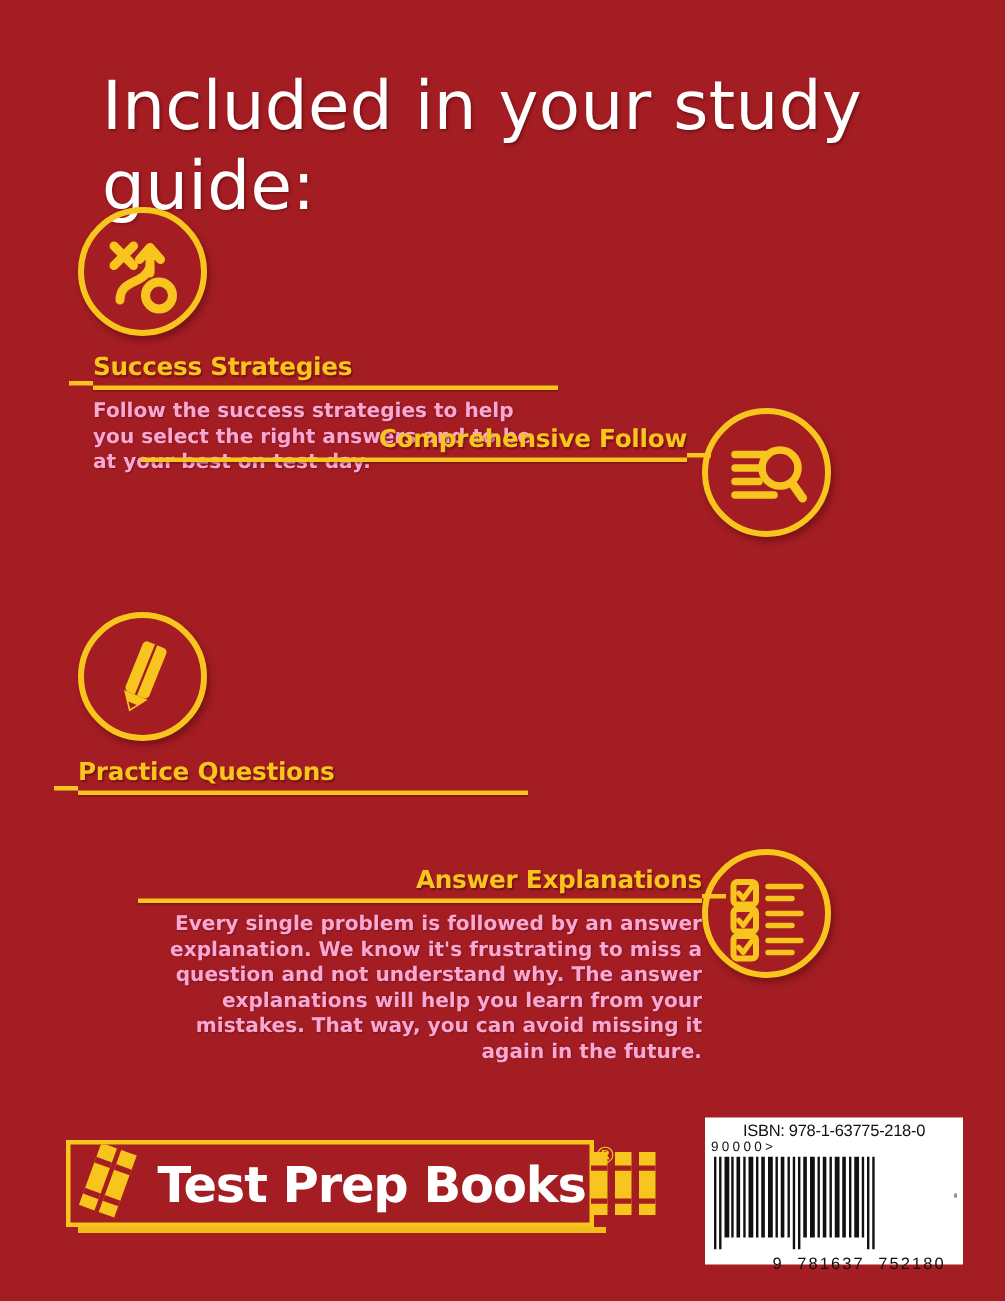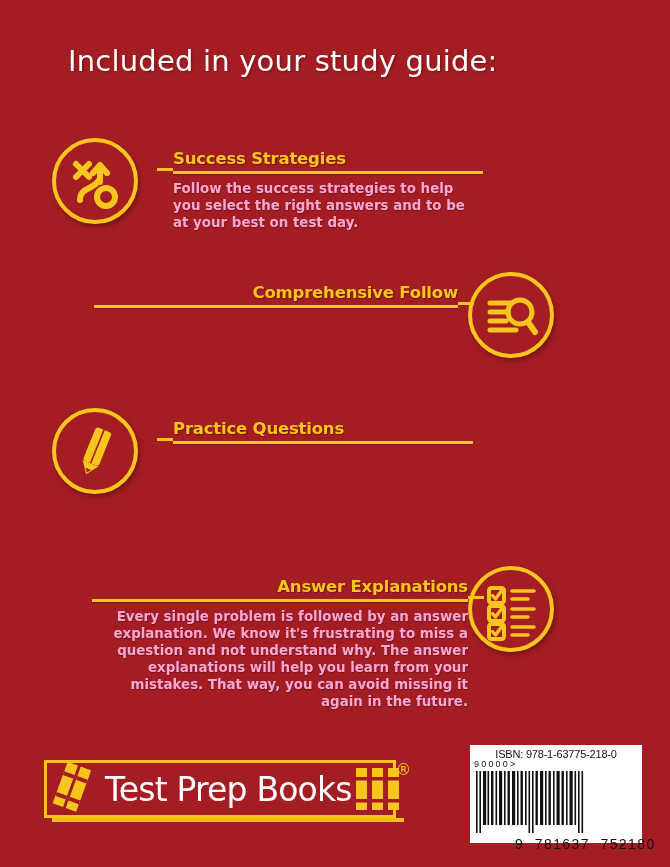--- a/index.html
+++ b/index.html
@@ -19,35 +19,35 @@
     width: 670px;
     height: 867px;
     background: #A31D23;
   }
 
   
   .page-title {
     position: absolute;
     left: 68px;
     top: 44px;
-    font-size: 29px;
+    font-size: 45px;
     font-weight: 400;
     color: #FFFFFF;
     letter-spacing: 0.2px;
     font-family: "DejaVu Sans", sans-serif;
     text-shadow: 1px 1px 2px rgba(80,8,10,0.55);
   }
 
   
   .feature {
     position: absolute;
     display: flex;
     align-items: flex-start;
   }
-  .feature.left  { flex-direction: row; gap: 25px; }
+  .feature.left  { flex-direction: column; }
   .feature.right { flex-direction: row-reverse; }
 
   .badge {
     width: 86px;
     height: 86px;
     flex: 0 0 86px;
     border-radius: 50%;
     border: 4px solid #F7C51E;
     box-sizing: border-box;
     position: relative;
@@ -99,21 +99,21 @@
   }
   .feature.left  .stub { left: -16px; }
   .feature.right .stub { right: -16px; }
 
   
   #f1 { left: 52px;  top: 138px; }
   #f1 .feature-body { width: 310px; margin-left: 10px; }
   #f2 { right: 116px; top: 272px; }
   #f2 .feature-body { width: 364px; margin-right: 10px; }
   #f3 { left: 52px;  top: 408px; }
-  #f3 .feature-body { width: 300px; margin-left: 10px; }
+  #f3 .feature-body { width: 300px; }
   #f4 { right: 116px; top: 566px; }
   #f4 .feature-body { width: 376px; }
 
   
   .logo {
     position: absolute;
     left: 44px;
     top: 760px;
     width: 352px;
     height: 58px;
@@ -126,21 +126,21 @@
   .logo-inner {
     position: relative;
     width: 100%;
     height: 100%;
     display: flex;
     align-items: center;
   }
   .logo-books-left { width: 58px; height: 52px; flex: 0 0 58px; margin-left: 2px; }
   .logo-word {
     font-size: 33px;
-    font-weight: 400;
+    font-weight: 700;
     color: #FFFFFF;
     font-family: "DejaVu Sans", sans-serif;
     letter-spacing: -0.8px;
     line-height: 1;
     margin-left: -2px;
     white-space: nowrap;
   }
   .logo-bars { width: 52px; height: 46px; flex: 0 0 52px; margin-left: 1px; }
   .logo-reg {
     position: absolute;
@@ -185,21 +185,21 @@
     color: #111;
     text-align: left;
     letter-spacing: 2.2px;
     padding-right: 2px;
     line-height: 1.1;
   }
   .bars-row { display: flex; align-items: flex-start; gap: 5px; margin-top: 1px; }
   .bars-main { height: 62px; }
   .bars-addon { height: 52px; }
   .bc-digits {
-    font-size: 14px;
+    font-size: 11px;
     color: #111;
     letter-spacing: 1.4px;
     margin-top: -1px;
     white-space: nowrap;
     padding-left: 41px;
   }
 </style>
 </head>
 <body>
 

